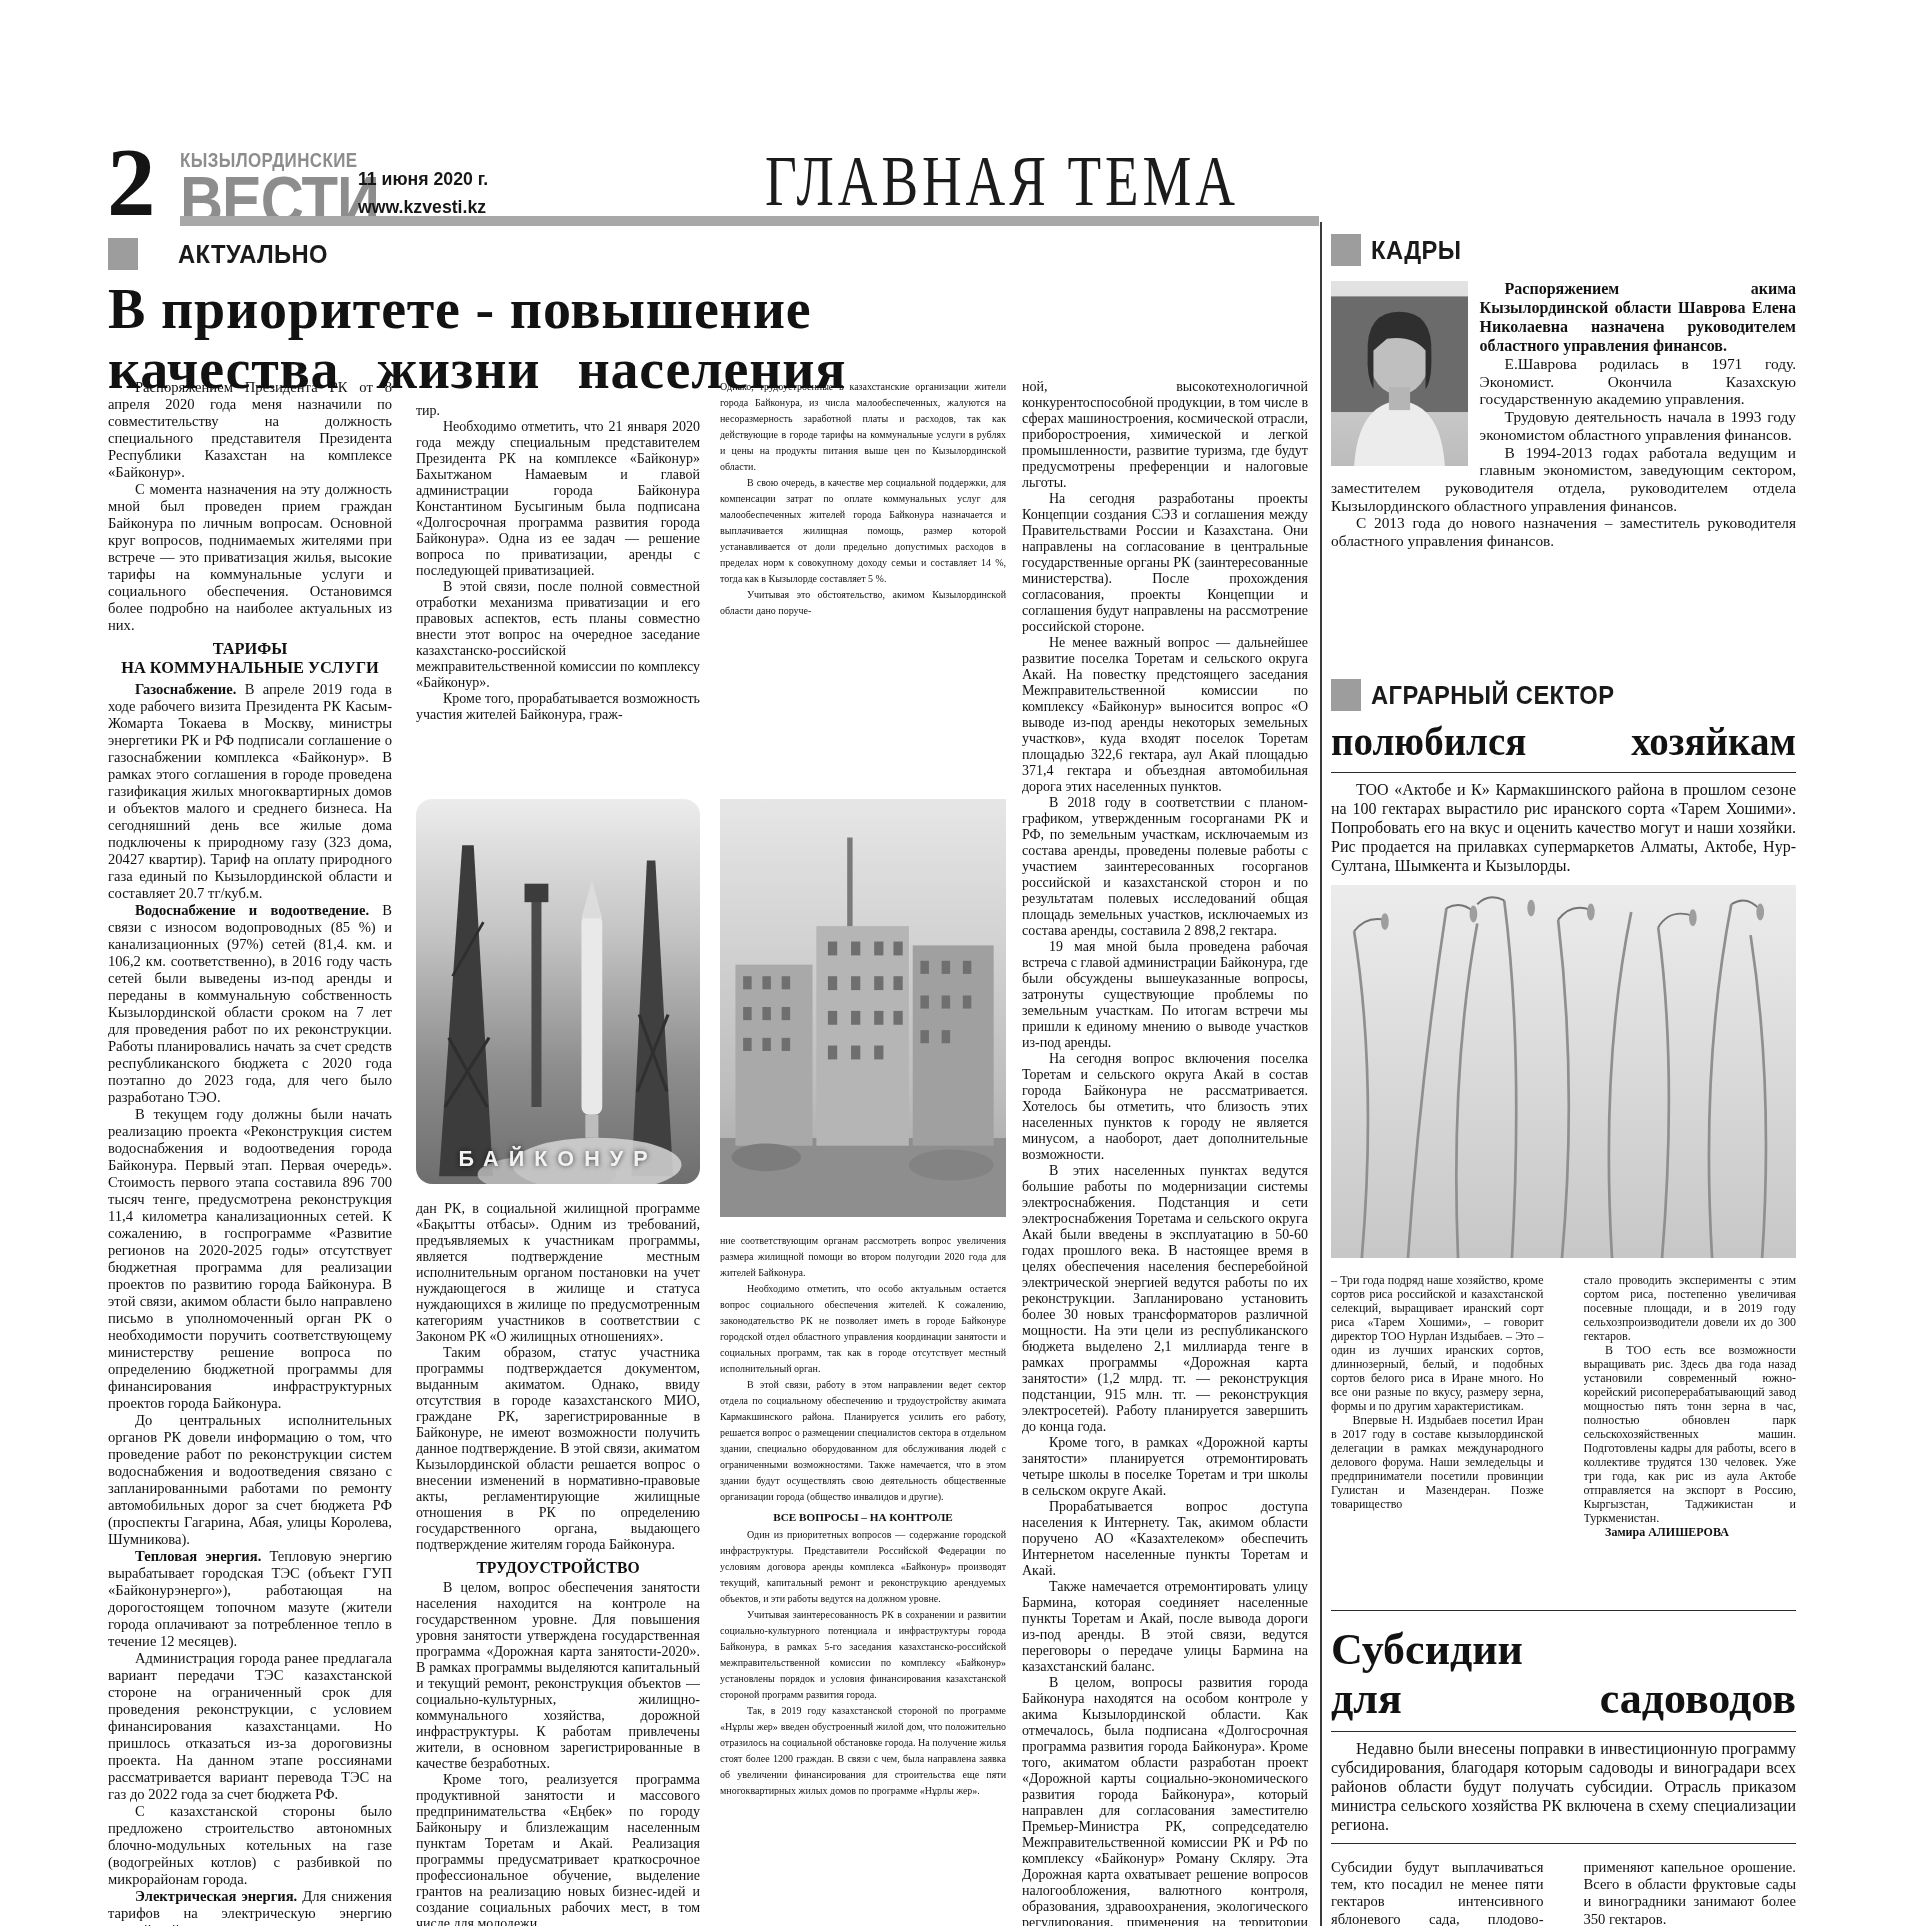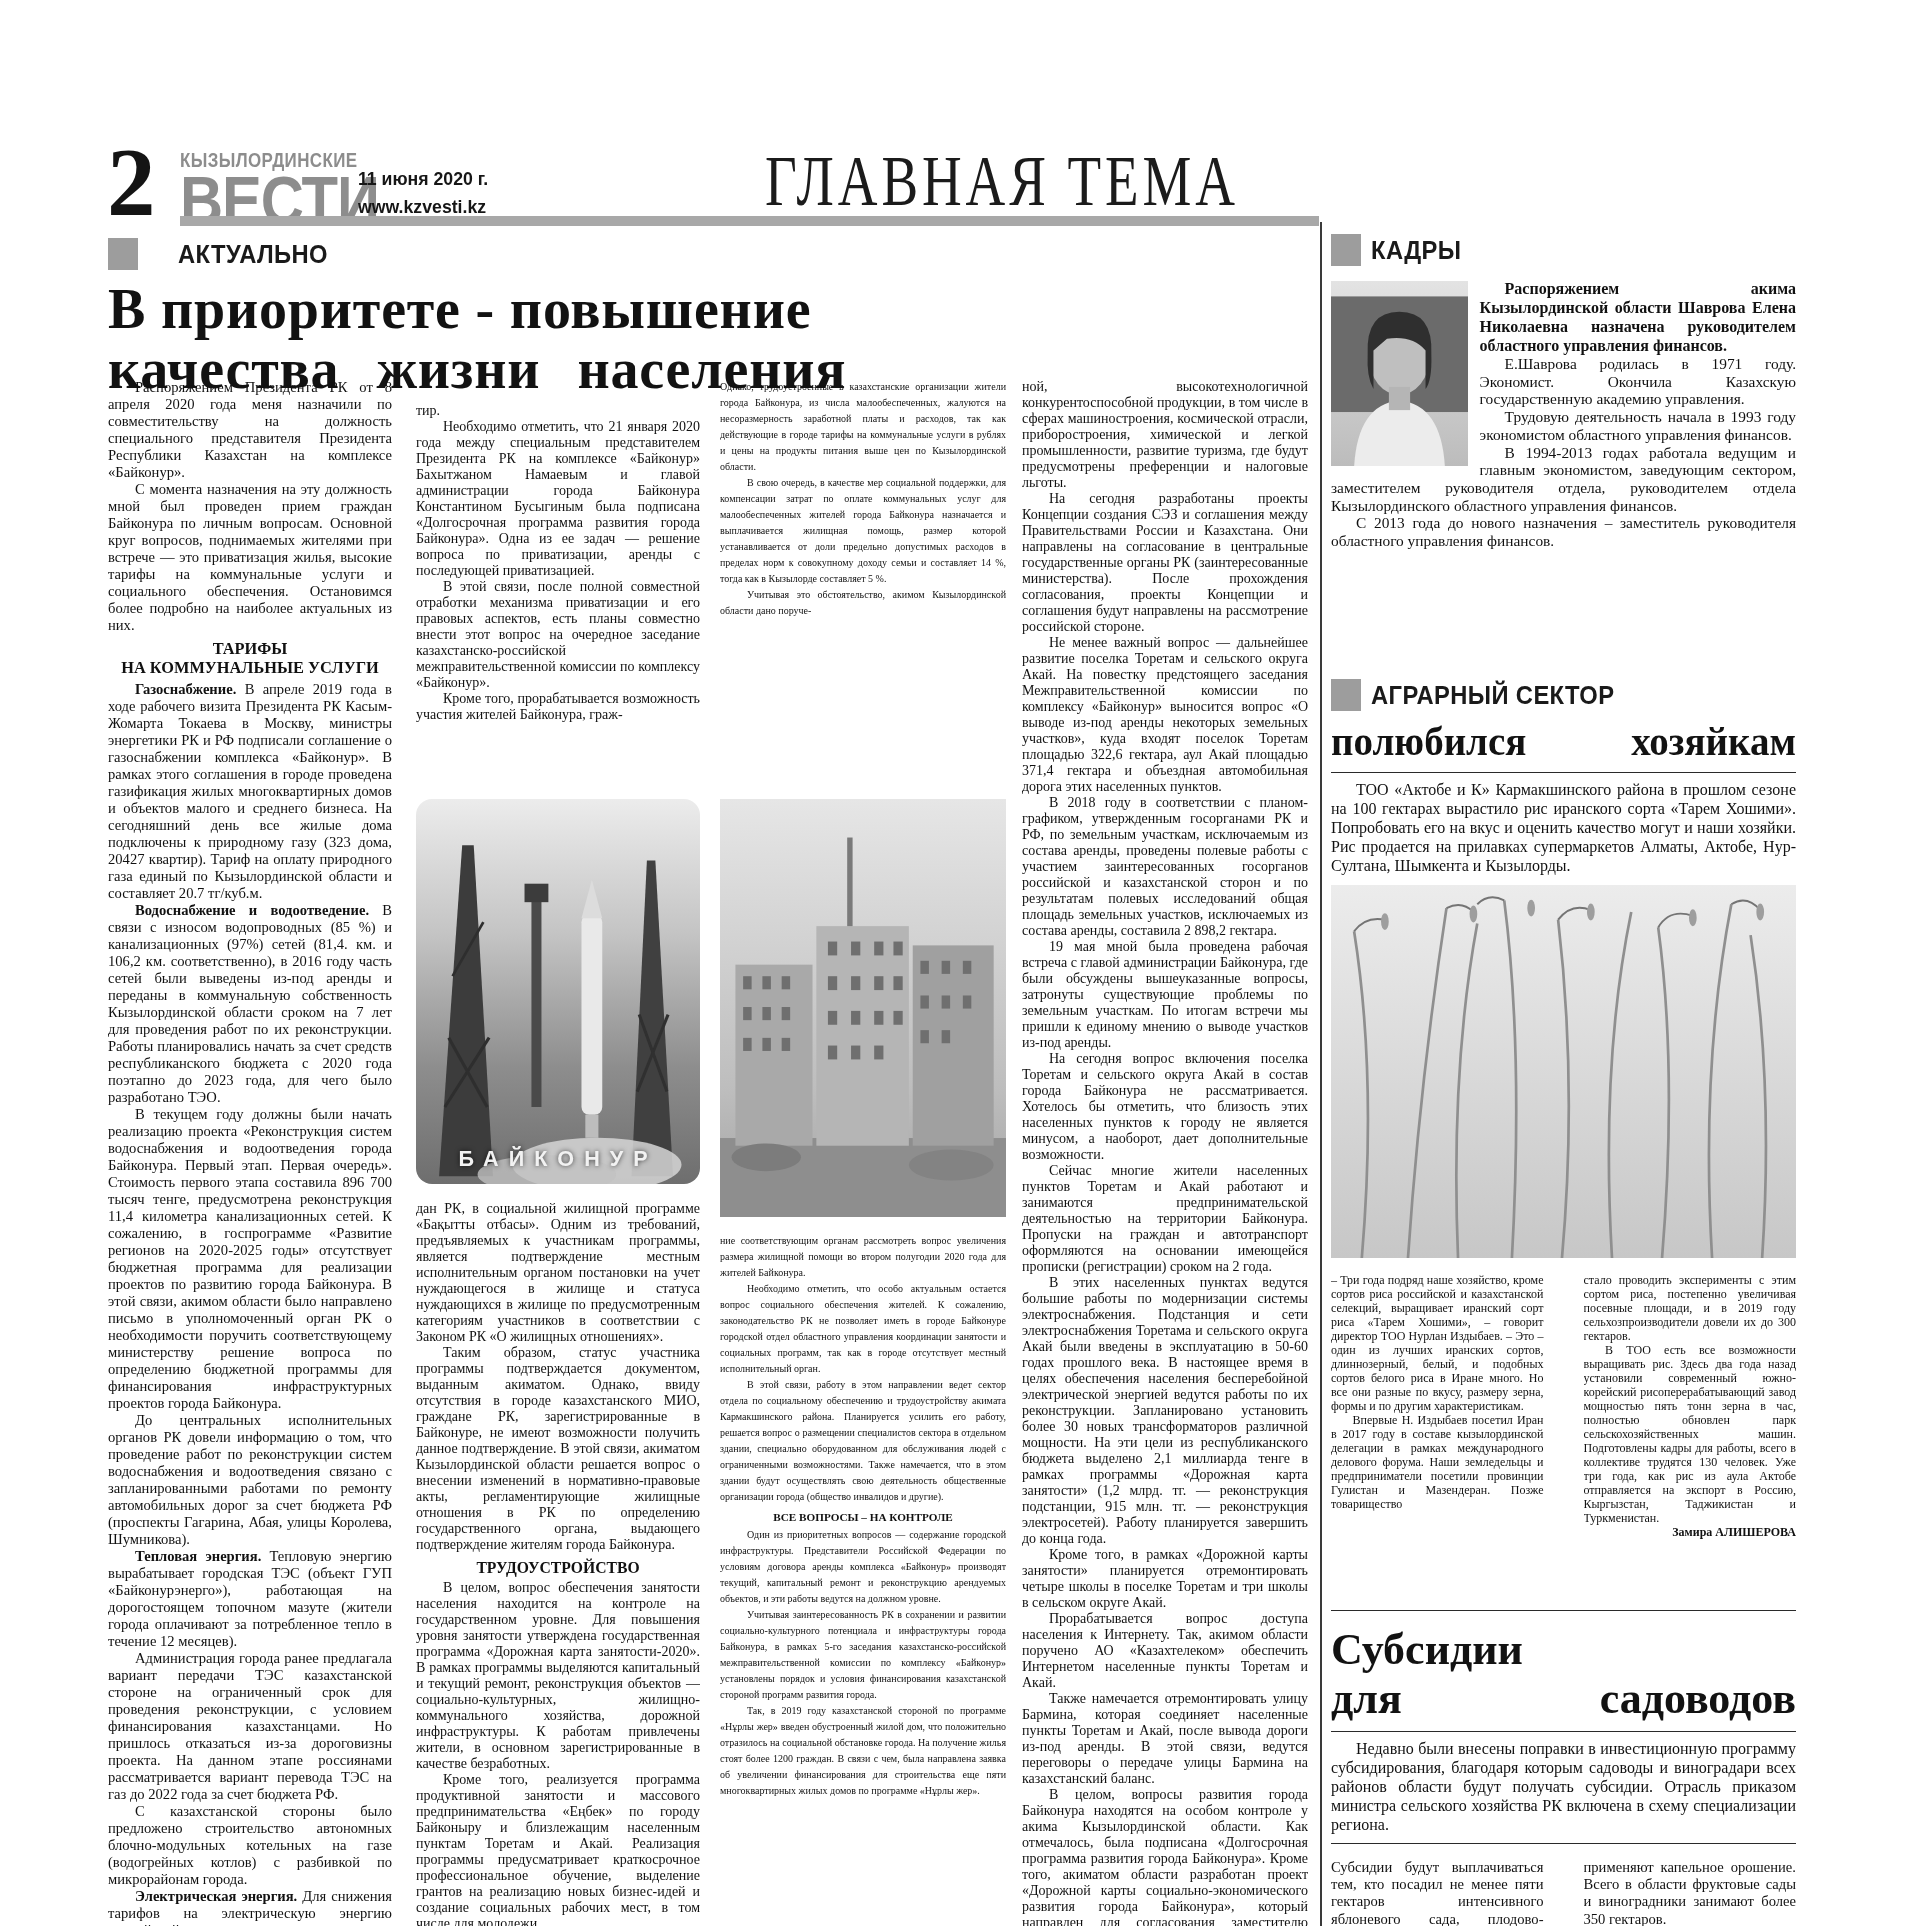--- a/index.html
+++ b/index.html
@@ -27,21 +27,21 @@
   .rub-act{position:absolute;left:108px;top:238px;gap:40px;}
   .title-main{position:absolute;left:108px;top:279px;width:1202px;font-weight:bold;color:#121212;}
   .title-main .l{font-size:56px;line-height:60px;letter-spacing:0.8px;white-space:nowrap;}
   .title-main .l2{word-spacing:22.3px;}
 
   .col{position:absolute;text-align:justify;overflow:hidden;}
   .col p{margin:0;text-indent:27px;}
   .col p.ni{text-indent:0;}
   .col p b{font-weight:bold;}
   .sub{margin:6.2px 0 3.1px;text-align:center;font-weight:bold;font-size:1.12em;line-height:1.15em;text-indent:0;white-space:pre-line;}
-  .sig{margin:5.4px 0 0;text-align:right;font-weight:bold;text-indent:0;}
+  .sig{margin:5.4px 0 0;font-weight:bold;text-indent:0;}
 
   #col1{left:108px;top:379px;width:284px;height:1759px;font-size:14.6px;line-height:17px;}
   #col2a,#col2b{left:416px;width:284px;font-size:14px;line-height:16px;}
   #col2a{top:394px;height:420px;margin-top:9px;}
   #col2b{top:1201px;height:936px;}
   #col3a,#col3b{left:720px;width:286px;font-size:10px;line-height:16px;}
   #col3a{top:379px;height:412px;}
   #col3b{top:1233px;height:1427px;}
   #col4{left:1022px;top:379px;width:286px;height:2254px;font-size:14px;line-height:16px;}
 
@@ -207,21 +207,20 @@
       <p>Учитывая заинтересованность РК в сохранении и развитии социально-культурного потенциала и инфраструктуры города Байконура, в рамках 5-го заседания казахстанско-российской межправительственной комиссии по комплексу «Байконур» установлены порядок и условия финансирования казахстанской стороной программ развития города.</p>
       <p>Так, в 2019 году казахстанской стороной по программе «Нұрлы жер» введен обустроенный жилой дом, что положительно отразилось на социальной обстановке города. На получение жилья стоят более 1200 граждан. В связи с чем, была направлена заявка об увеличении финансирования для строительства еще пяти многоквартирных жилых домов по программе «Нұрлы жер».</p>
     </div>
   <div id="col4" class="col">
       <p class="ni">ной, высокотехнологичной конкурентоспособной продукции, в том числе в сферах машиностроения, космической отрасли, приборостроения, химической и легкой промышленности, развитие туризма, где будут предусмотрены преференции и налоговые льготы.</p>
       <p>На сегодня разработаны проекты Концепции создания СЭЗ и соглашения между Правительствами России и Казахстана. Они направлены на согласование в центральные государственные органы РК (заинтересованные министерства). После прохождения согласования, проекты Концепции и соглашения будут направлены на рассмотрение российской стороне.</p>
       <p>Не менее важный вопрос — дальнейшее развитие поселка Торетам и сельского округа Акай. На повестку предстоящего заседания Межправительственной комиссии по комплексу «Байконур» выносится вопрос «О выводе из-под аренды некоторых земельных участков», куда входят поселок Торетам площадью 322,6 гектара, аул Акай площадью 371,4 гектара и объездная автомобильная дорога этих населенных пунктов.</p>
       <p>В 2018 году в соответствии с планом-графиком, утвержденным госорганами РК и РФ, по земельным участкам, исключаемым из состава аренды, проведены полевые работы с участием заинтересованных госорганов российской и казахстанской сторон и по результатам полевых исследований общая площадь земельных участков, исключаемых из состава аренды, составила 2 898,2 гектара.</p>
       <p>19 мая мной была проведена рабочая встреча с главой администрации Байконура, где были обсуждены вышеуказанные вопросы, затронуты существующие проблемы по земельным участкам. По итогам встречи мы пришли к единому мнению о выводе участков из-под аренды.</p>
       <p>На сегодня вопрос включения поселка Торетам и сельского округа Акай в состав города Байконура не рассматривается. Хотелось бы отметить, что близость этих населенных пунктов к городу не является минусом, а наоборот, дает дополнительные возможности.</p>
-      <p>Сейчас многие жители населенных пунктов Торетам и Акай работают и занимаются предпринимательской деятельностью на территории Байконура. Пропуски на граждан и автотранспорт оформляются на основании имеющейся прописки (регистрации) сроком на 2 года.</p>
       <p>В этих населенных пунктах ведутся большие работы по модернизации системы электроснабжения. Подстанция и сети электроснабжения Торетама и сельского округа Акай были введены в эксплуатацию в 50-60 годах прошлого века. В настоящее время в целях обеспечения населения бесперебойной электрической энергией ведутся работы по их реконструкции. Запланировано установить более 30 новых трансформаторов различной мощности. На эти цели из республиканского бюджета выделено 2,1 миллиарда тенге в рамках программы «Дорожная карта занятости» (1,2 млрд. тг. — реконструкция подстанции, 915 млн. тг. — реконструкция электросетей). Работу планируется завершить до конца года.</p>
       <p>Кроме того, в рамках «Дорожной карты занятости» планируется отремонтировать четыре школы в поселке Торетам и три школы в сельском округе Акай.</p>
       <p>Прорабатывается вопрос доступа населения к Интернету. Так, акимом области поручено АО «Казахтелеком» обеспечить Интернетом населенные пункты Торетам и Акай.</p>
       <p>Также намечается отремонтировать улицу Бармина, которая соединяет населенные пункты Торетам и Акай, после вывода дороги из-под аренды. В этой связи, ведутся переговоры о передаче улицы Бармина на казахстанский баланс.</p>
       <p>В целом, вопросы развития города Байконура находятся на особом контроле у акима Кызылординской области. Как отмечалось, была подписана «Долгосрочная программа развития города Байконура». Кроме того, акиматом области разработан проект «Дорожной карты социально-экономического развития города Байконура», который направлен для согласования заместителю Премьер-Министра РК, сопредседателю Межправительственной комиссии РК и РФ по комплексу «Байконур» Роману Скляру. Эта Дорожная карта охватывает решение вопросов налогообложения, валютного контроля, образования, здравоохранения, экологического регулирования, применения на территории города Байконура административного законодательства.</p>
     </div>
 
   <div id="kadry" class="rblock">
     <div class="rubric">
       <span class="rubric-sq"></span>

